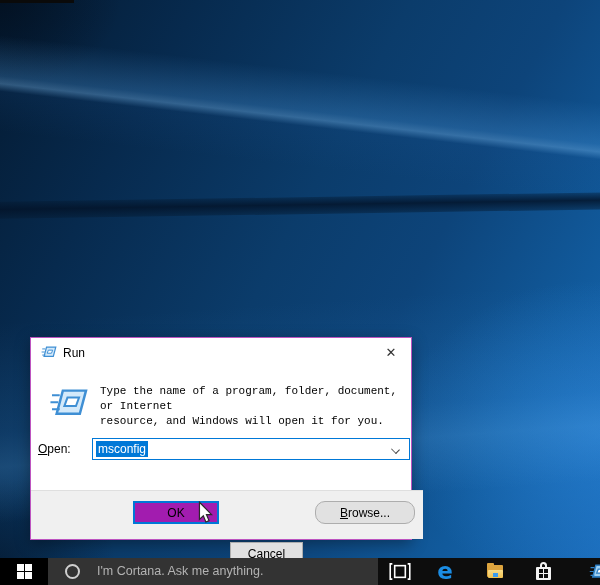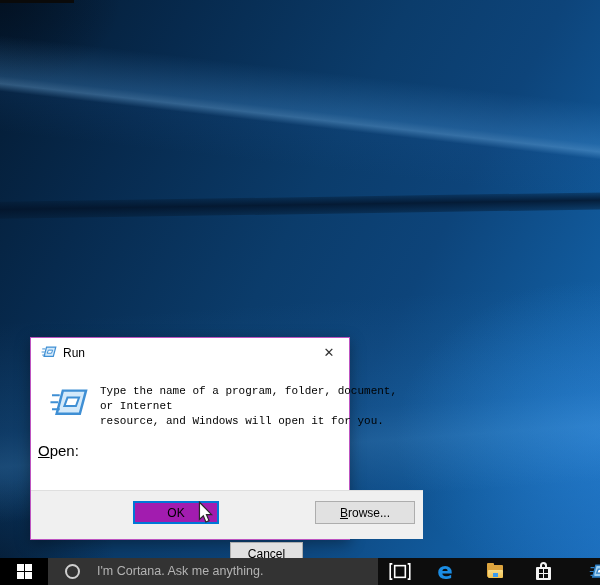--- a/index.html
+++ b/index.html
@@ -28,41 +28,41 @@
   }
   .darkband {
     position:absolute; left:-20px; top:197px; width:660px; height:17px;
     transform:rotate(-0.9deg);
     background:linear-gradient(to bottom, rgba(4,24,46,.35) 0%, rgba(3,20,42,.85) 45%, rgba(5,28,52,.45) 100%);
   }
   .topleft-strip { position:absolute; left:0; top:0; width:74px; height:3px; background:#0a0a0a; }
 
   
   .run-dialog {
-    position:absolute; left:30px; top:337px; width:320px; height:203px;
+    position:absolute; left:30px; top:337px; width:382px; height:203px;
     background:#fff; border:1px solid #bd53c0;
     box-shadow:0 4px 14px rgba(0,0,0,.35);
     font-size:12px; color:#000;
   }
   .titlebar { position:relative; height:29px; background:#fff; }
   .titlebar .title-text { position:absolute; left:32px; top:8px; font-size:12px; color:#000; }
   .icon-run-small { position:absolute; left:10px; top:7px; }
   .close-btn {
     position:absolute; right:0; top:0; width:40px; height:29px;
     background:transparent; border:none; font-size:13px; color:#333; cursor:default;
     font-family:"DejaVu Sans", sans-serif;
   }
   .dialog-body { position:relative; }
   .icon-run-large { position:absolute; left:17px; top:19px; }
   .message {
     position:absolute; left:69px; top:17px; width:316px;
     font-size:11px; line-height:15px; white-space:pre-line; color:#000;font-family:Liberation Mono, monospace;
   }
   .open-row { position:absolute; left:0; top:71px; width:100%; height:22px; }
-  .open-label { position:absolute; left:7px; top:4px; font-size:15px; }
+  .open-label { position:absolute; left:7px; top:4px; font-size:12px; }
   .accel { text-decoration:underline; }
   .combobox {
     position:absolute; left:61px; top:0; width:318px; height:22px;
     background:#fff; border:1px solid #0078d7;
   }
   .combo-selection {
     position:absolute; left:3px; top:2px; padding:1px 2px;
     background:#0078d7; color:#fff; font-size:12px;
   }
   .combo-chevron {
@@ -74,21 +74,21 @@
     position:absolute; left:0; top:152px; width:392px; height:49px;
     background:#f0f0f0; border-top:1px solid #dfdfdf;
   }
   .btn {
     position:absolute; top:10px; height:23px; font-size:12px;
     background:#e1e1e1; border:1px solid #adadad; color:#000; cursor:default;
     font-family:"Liberation Sans", sans-serif;
   }
   .btn-ok { left:102px; width:86px; background:#a21caf; border:2px solid #0078d7; }
   .btn-cancel { left:199px; width:73px;margin-top:41px; }
-  .btn-browse { left:284px; width:100px; }
+  .btn-browse { left:284px; width:100px;border-radius:10px; }
 
   
   .cursor { position:absolute; left:197px; top:501px; z-index:50; }
 
   
   .taskbar { position:absolute; left:0; bottom:0; width:600px; height:27px; background:#0d0d0d; }
   .start-button { position:absolute; left:0; top:0; width:48px; height:27px; background:#000; }
   .win-logo { position:absolute; left:17px; top:6px; width:15px; height:15px; }
   .win-logo i { position:absolute; background:#fff; width:7px; height:7px; }
   .win-logo i:nth-child(1){ left:0;   top:0; }
@@ -159,20 +159,24 @@
           <path d="M9,3 L24,3 L20,18 L5,18 Z" fill="#d3e9fa" stroke="#3f8fd4" stroke-width="1.6"></path>
           <path d="M12,7.5 L19.5,7.5 L17.5,13 L10,13 Z" fill="#ffffff" stroke="#3f8fd4" stroke-width="1.3"></path>
           <path d="M2,6 L7,6 M1,10.5 L6,10.5 M2,15 L7,15" stroke="#3f8fd4" stroke-width="1.3"></path>
         </svg>
       </span>
       <div class="message">Type the name of a program, folder, document, or Internet
 resource, and Windows will open it for you.</div>
 
       <div class="open-row">
         <label class="open-label"><span class="accel">O</span><span>pen:</span></label>
+        <div class="combobox">
+          <span class="combo-selection">msconfig</span>
+          <span class="combo-chevron"></span>
+        </div>
       </div>
     </div>
 
     <div class="dialog-footer">
       <button class="btn btn-ok">OK</button>
       <button class="btn btn-cancel">Cancel</button>
       <button class="btn btn-browse"><span class="accel">B</span><span>rowse...</span></button>
     </div>
   </div>
 

